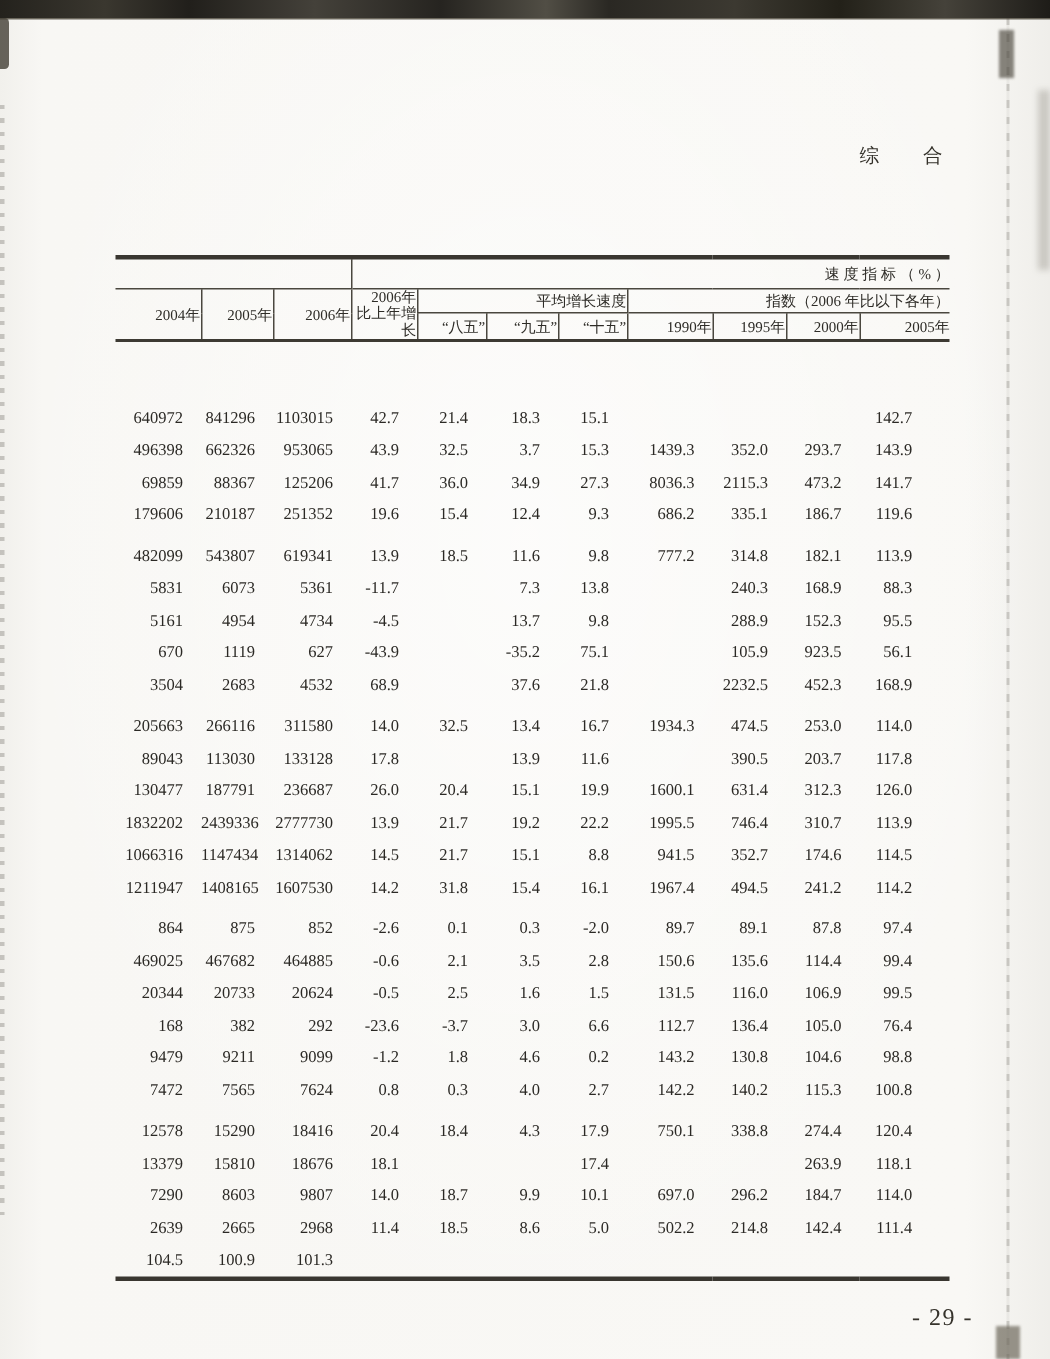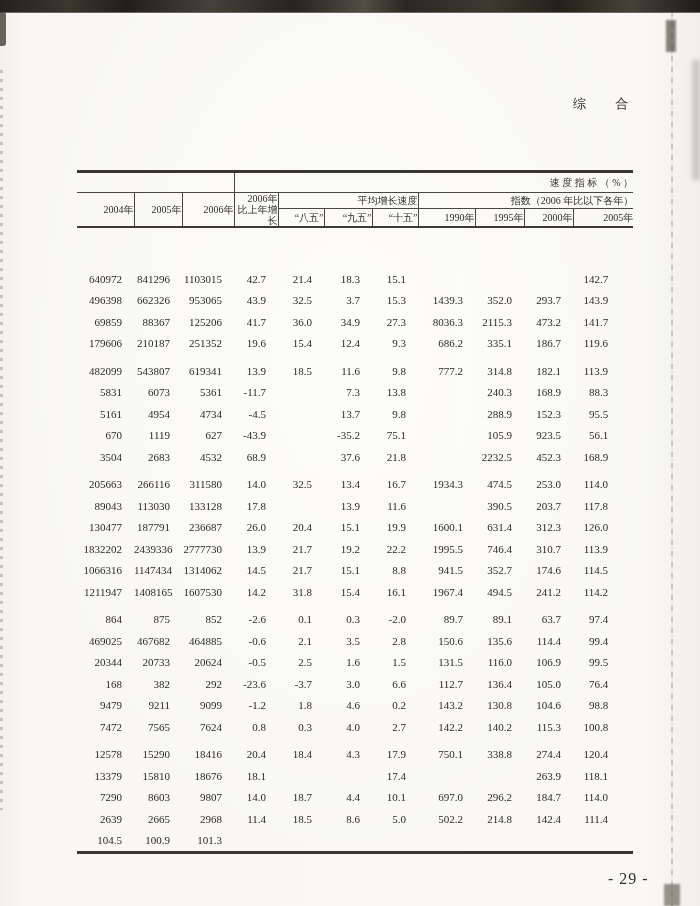--- a/index.html
+++ b/index.html
@@ -313,21 +313,21 @@
         <tr>
           <td>864</td>
           <td>875</td>
           <td>852</td>
           <td>-2.6</td>
           <td>0.1</td>
           <td>0.3</td>
           <td>-2.0</td>
           <td>89.7</td>
           <td>89.1</td>
-          <td>63.7</td>
+          <td>87.8</td>
           <td>97.4</td>
         </tr>
         <tr>
           <td>469025</td>
           <td>467682</td>
           <td>464885</td>
           <td>-0.6</td>
           <td>2.1</td>
           <td>3.5</td>
           <td>2.8</td>
@@ -416,21 +416,21 @@
           <td></td>
           <td>263.9</td>
           <td>118.1</td>
         </tr>
         <tr>
           <td>7290</td>
           <td>8603</td>
           <td>9807</td>
           <td>14.0</td>
           <td>18.7</td>
-          <td>4.4</td>
+          <td>9.9</td>
           <td>10.1</td>
           <td>697.0</td>
           <td>296.2</td>
           <td>184.7</td>
           <td>114.0</td>
         </tr>
         <tr>
           <td>2639</td>
           <td>2665</td>
           <td>2968</td>

